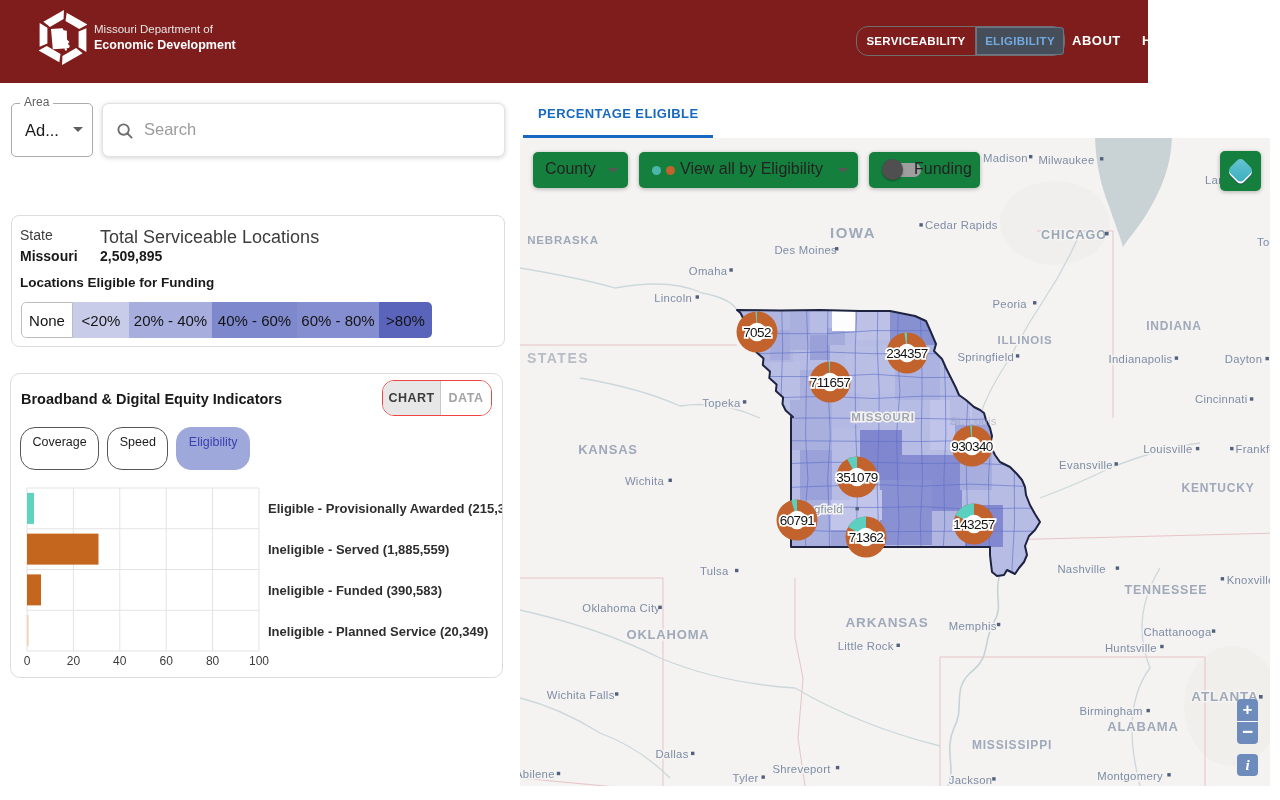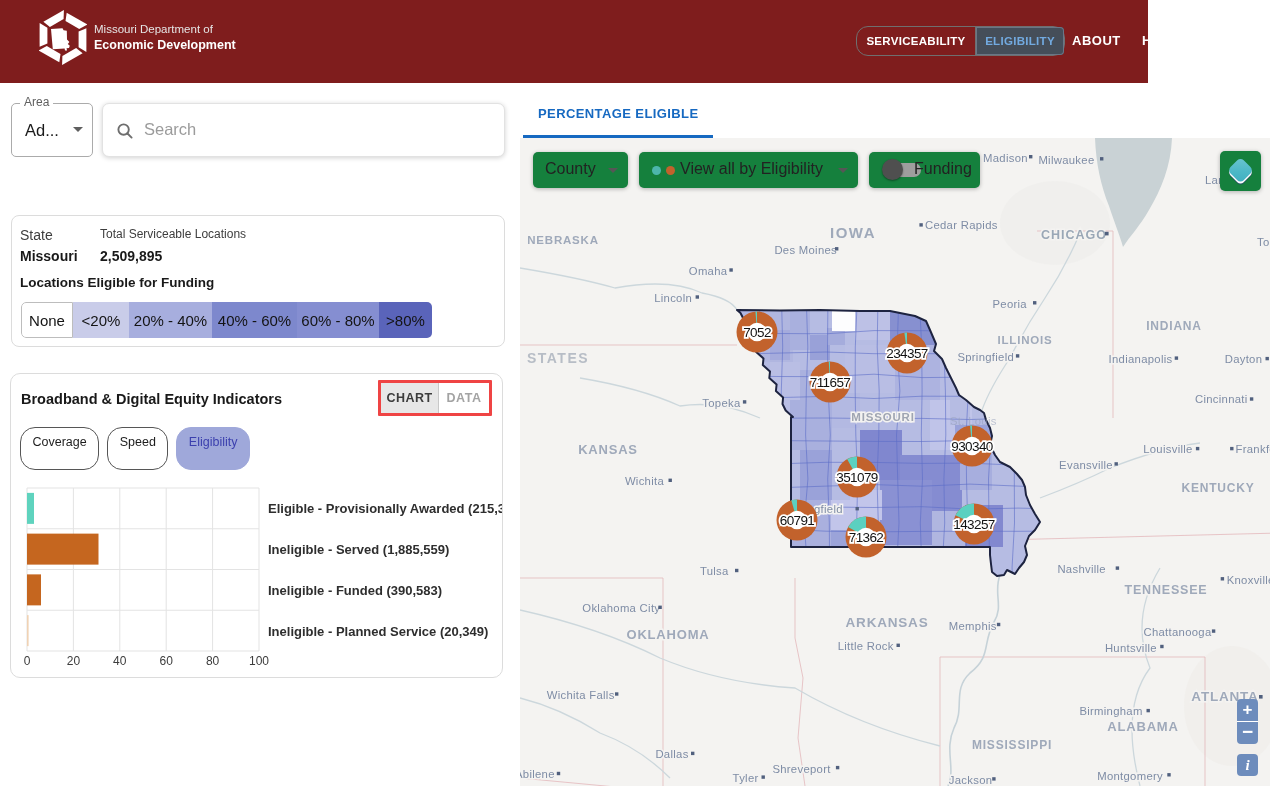--- a/index.html
+++ b/index.html
@@ -23,21 +23,21 @@
 .tab2 { position:absolute; left:130px; top:8px; width:83px; text-align:center; font-size:12.5px; font-weight:bold; color:#949494; letter-spacing:0.2px; }
 .tabline { position:absolute; left:10px; top:39px; width:495px; height:1px; background:#e2e2e2; }
 .tabsel { position:absolute; left:11px; top:36px; width:113px; height:3.5px; background:#1669c1; }
 .card1 { position:absolute; left:11px; top:132px; width:494px; height:132px; border:1px solid #dcdcdc; border-radius:8px; }
 .card2 { position:absolute; left:10px; top:290px; width:493px; height:305px; border:1px solid #dcdcdc; border-radius:10px; overflow:hidden; }
 .seg { position:absolute; left:9px; top:86px; height:36px; display:flex; border-radius:5px; overflow:hidden; font-size:15px; color:#141414;justify-content:flex-end; }
 .seg div { display:flex; align-items:center; justify-content:center; }
 .chipr { position:absolute; left:9px; top:53px; }
 .chip { display:inline-block; height:43px; line-height:28px; padding:0 11.5px; border:1px solid #565656; border-radius:15px; font-size:12.5px; color:#1d1d1d; margin-right:8px; }
 .chipsel { background:#9fa8da; border:1px solid #9fa8da; color:#3b3fae; }
-.toggleCD { position:absolute; right:10px; top:6px; height:36px; display:flex; border:3px solid #ef4444; border-radius:1px; overflow:hidden; font-size:12.5px; font-weight:bold; letter-spacing:0.5px; }
+.toggleCD { position:absolute; right:10px; top:6px; height:36px; display:flex; border:1px solid #ef4444; border-radius:12px; overflow:hidden; font-size:12.5px; font-weight:bold; letter-spacing:0.5px; }
 .toggleCD .a { width:58px; background:#e7e7e7; color:#3c3c3c; display:flex; align-items:center; justify-content:center; border-right:1px solid #c8c8c8; }
 .toggleCD .b { width:50px; background:#fff; color:#a3a3a3; display:flex; align-items:center; justify-content:center; }
 .mapwrap { position:absolute; left:520px; top:138px; width:750px; height:648px; overflow:hidden; background:#f4f3f1; }
 .mtab { position:absolute; left:538px; top:106px; font-size:13px; font-weight:bold; color:#1669c1; letter-spacing:0.4px; }
 .mtabsel { position:absolute; left:523px; top:135px; width:190px; height:3px; background:#1669c1; }
 .ctl { position:absolute; background:#15803d; border-radius:5px; box-shadow:0 1px 4px rgba(0,0,0,0.28); font-size:16px; color:#222; }
 .caret { display:inline-block; width:0; height:0; border-left:5px solid transparent; border-right:5px solid transparent; border-top:5px solid #565656; vertical-align:middle; margin-left:8px; }
 .zbtn { position:absolute; left:1237px; width:21px; background:#6d8cbc; color:#fff; text-align:center; border-radius:4px; font-weight:bold; }
 </style></head>
 <body>
@@ -73,21 +73,21 @@
   <div class="searchbox">
     <svg style="position:absolute;left:12px;top:17px" width="20" height="20" viewBox="0 0 20 20">
         <circle cx="8.6" cy="8.6" r="5.2" fill="none" stroke="#6e6e6e" stroke-width="1.9"></circle>
         <line x1="12.5" y1="12.5" x2="16.6" y2="16.6" stroke="#6e6e6e" stroke-width="1.9" stroke-linecap="round"></line>
       </svg>
     <div class="searchph">Search</div>
   </div>
   <div class="card1">
     <div style="position:absolute;left:8px;top:11px;font-size:14px;color:#3d3d3d">State</div>
     <div style="position:absolute;left:8px;top:32px;font-size:14px;font-weight:bold;color:#191919">Missouri</div>
-    <div style="position:absolute;left:88px;top:11px;font-size:12px;color:#3d3d3d">Total Serviceable Locations</div>
+    <div style="position:absolute;left:88px;top:11px;font-size:18px;color:#3d3d3d">Total Serviceable Locations</div>
     <div style="position:absolute;left:88px;top:32px;font-size:14px;font-weight:bold;color:#191919">2,509,895</div>
     <div style="position:absolute;left:8px;top:59px;font-size:13.5px;font-weight:bold;color:#191919">Locations Eligible for Funding</div>
     <div class="seg">
       <div style="width:52px;background:#fff;border:1px solid #bdbdbd;border-radius:5px 0 0 5px">None</div>
       <div style="width:56px;background:#c9cce9">
           <span>&lt;20%</span>
         </div>
       <div style="width:83px;background:#a7aede">20% - 40%</div>
       <div style="width:85px;background:#7d88cd">40% - 60%</div>
       <div style="width:82px;background:#858ed1">60% - 80%</div>

